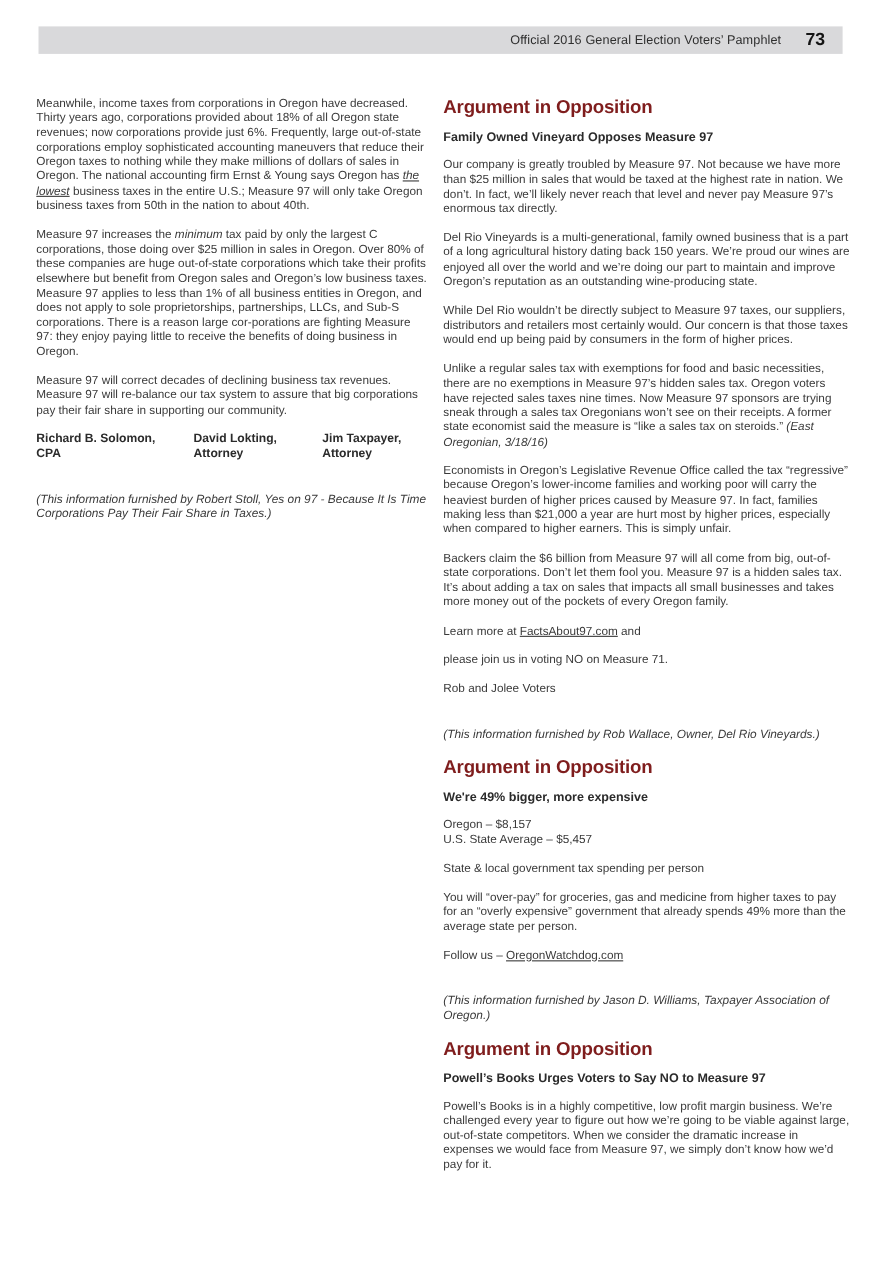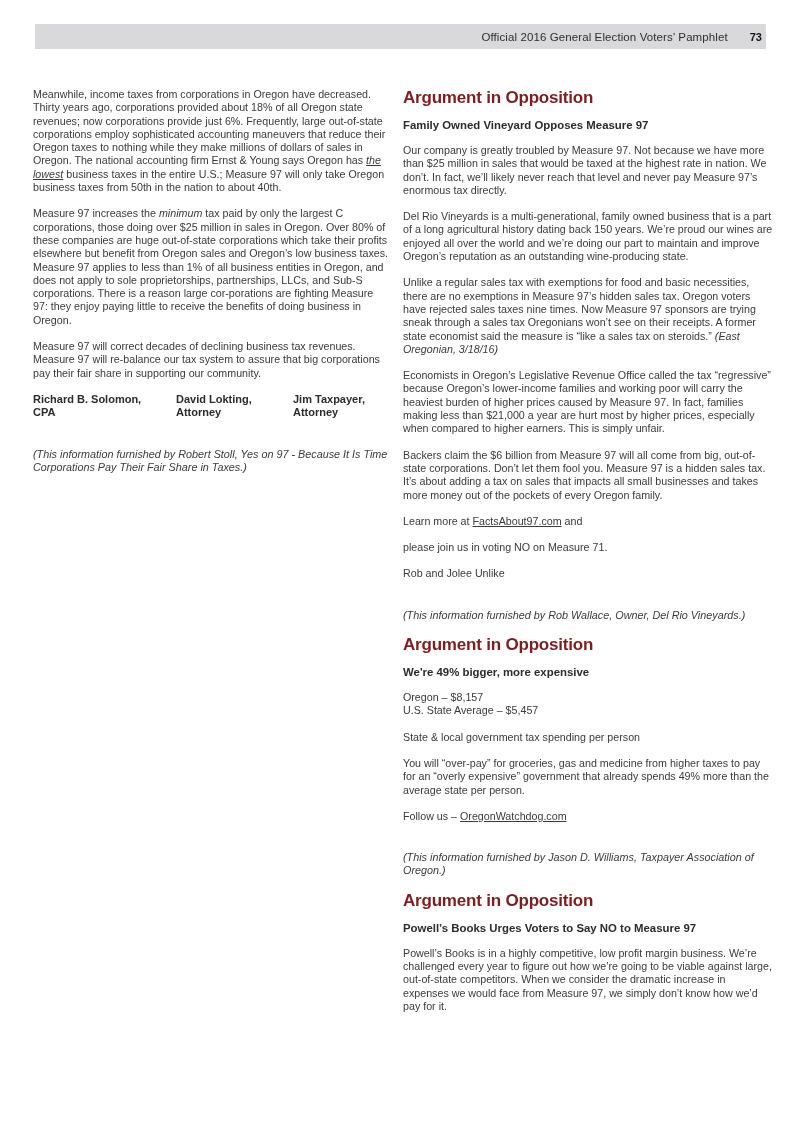--- a/index.html
+++ b/index.html
@@ -10,24 +10,24 @@
     font-family: "Liberation Sans", sans-serif;
     color: #3a3a3a;
     position: relative;
     overflow: hidden;
   }
   .header-bar {
     position: absolute; left: 35px; top: 24px;
     width: 731px; height: 25px;
     background: #d9d9db;
     display: flex; align-items: center; justify-content: flex-end;
-    padding-right: 4px;
+    padding-right: 16px;
   }
   .header-title { font-size: 11.5px; color: #2e2e2e; letter-spacing: 0.1px; }
-  .header-page-number { font-size: 11px; font-weight: bold; color: #141414; margin-left: 22px; }
+  .header-page-number { font-size: 16px; font-weight: bold; color: #141414; margin-left: 22px; }
 
   .content {
     position: absolute; top: 88px; left: 33px;
     display: flex; gap: 13px;
   }
   .col-left  { width: 357px; }
   .col-right { width: 370px; }
 
   p, .stat-line {
     margin: 0 0 13px;
@@ -94,26 +94,27 @@
     <p class="attr">(This information furnished by Robert Stoll, Yes on 97 - Because It Is Time Corporations Pay Their Fair Share in Taxes.)</p>
   </div>
 
   <div class="col-right">
 
     <section class="arg">
       <h2>Argument in Opposition</h2>
       <h3>Family Owned Vineyard Opposes Measure 97</h3>
       <p>Our company is greatly troubled by Measure 97. Not because we have more than $25 million in sales that would be taxed at the highest rate in nation. We don’t. In fact, we’ll likely never reach that level and never pay Measure 97’s enormous tax directly.</p>
       <p>Del Rio Vineyards is a multi-generational, family owned business that is a part of a long agricultural history dating back 150 years. We’re proud our wines are enjoyed all over the world and we’re doing our part to maintain and improve Oregon’s reputation as an outstanding wine-producing state.</p>
+      <p>While Del Rio wouldn’t be directly subject to Measure 97 taxes, our suppliers, distributors and retailers most certainly would. Our concern is that those taxes would end up being paid by consumers in the form of higher prices.</p>
       <p><span>Unlike a regular sales tax with exemptions for food and basic necessities, there are no exemptions in Measure 97’s hidden sales tax. Oregon voters have rejected sales taxes nine times. Now Measure 97 sponsors are trying sneak through a sales tax Oregonians won’t see on their receipts. A former state economist said the measure is “like a sales tax on steroids.” </span><span class="i">(East Oregonian, 3/18/16)</span></p>
       <p>Economists in Oregon’s Legislative Revenue Office called the tax “regressive” because Oregon’s lower-income families and working poor will carry the heaviest burden of higher prices caused by Measure 97. In fact, families making less than $21,000 a year are hurt most by higher prices, especially when compared to higher earners. This is simply unfair.</p>
       <p>Backers claim the $6 billion from Measure 97 will all come from big, out-of-state corporations. Don’t let them fool you. Measure 97 is a hidden sales tax. It’s about adding a tax on sales that impacts all small businesses and takes more money out of the pockets of every Oregon family.</p>
       <p><span>Learn more at </span><a class="doc-link">FactsAbout97.com</a><span> and</span></p>
       <p>please join us in voting NO on Measure 71.</p>
-      <p>Rob and Jolee Unlike</p>
+      <p>Rob and Jolee Voters</p>
       <p class="attr">(This information furnished by Rob Wallace, Owner, Del Rio Vineyards.)</p>
     </section>
 
     <section class="arg">
       <h2>Argument in Opposition</h2>
       <h3>We're 49% bigger, more expensive</h3>
       <div class="stats-block">
         <div class="stat-line">Oregon – $8,157</div>
         <div class="stat-line">U.S. State Average – $5,457</div>
       </div>

